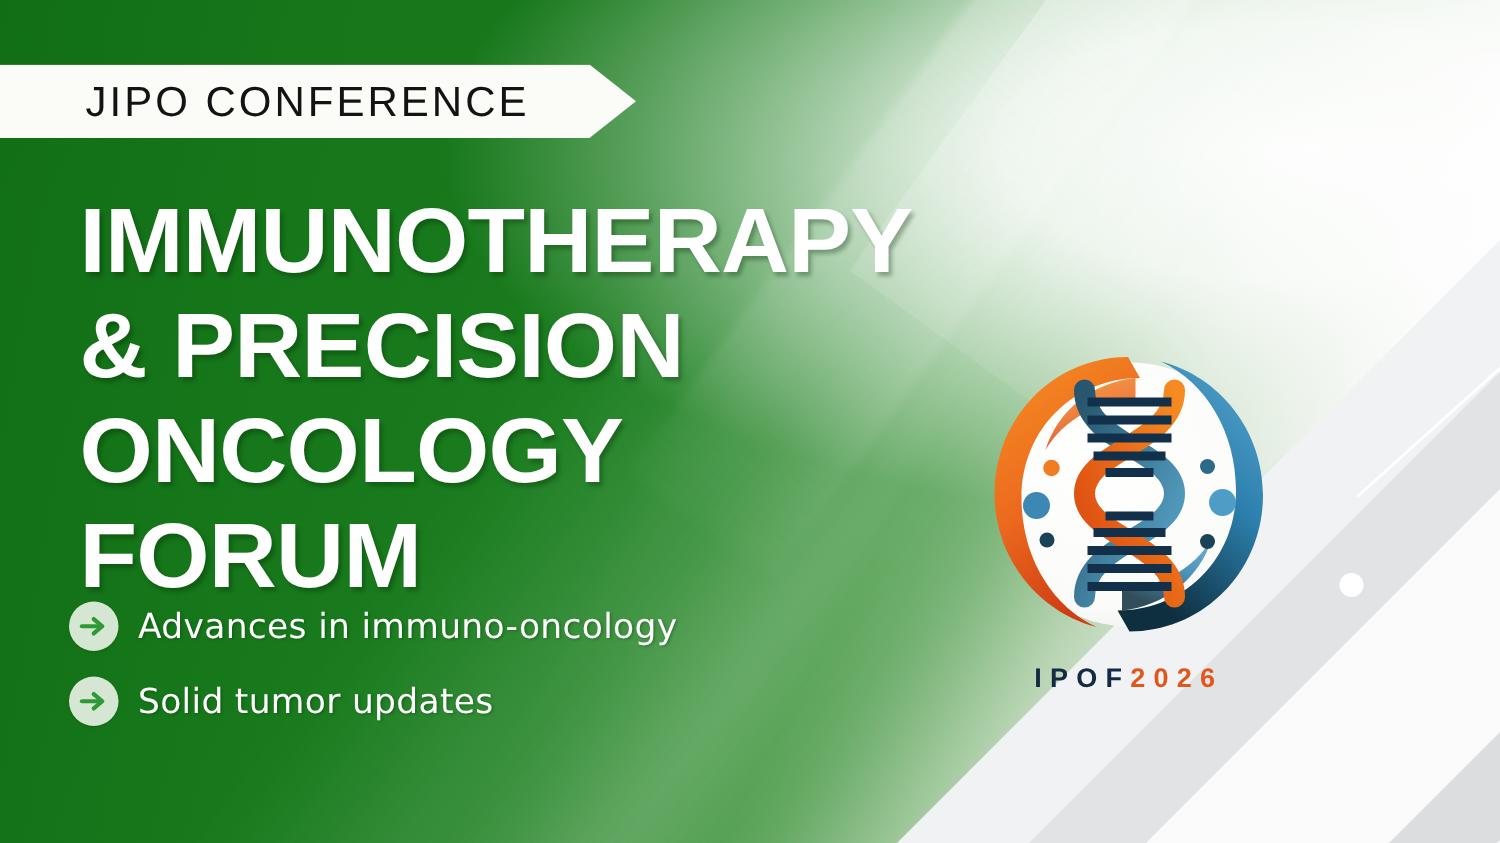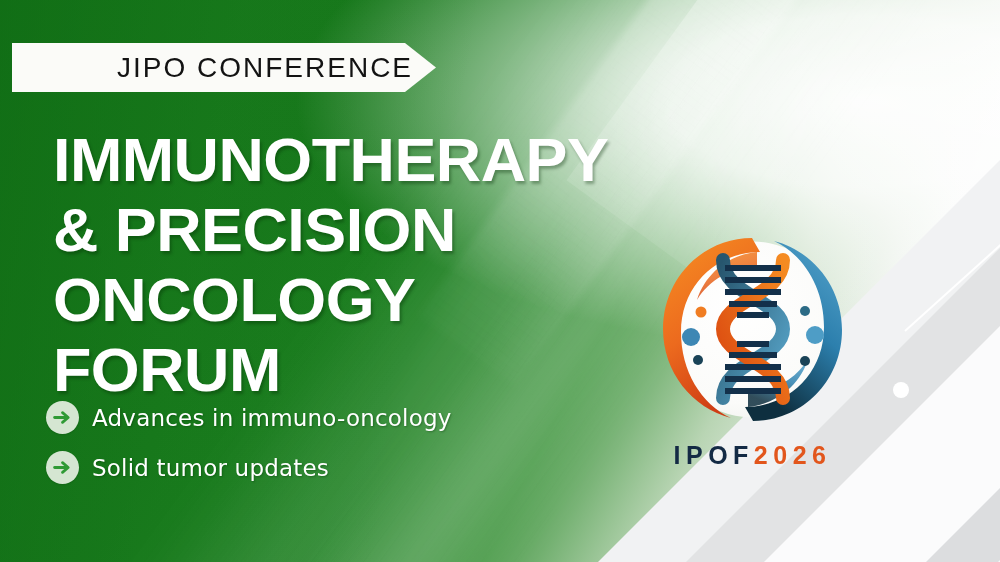--- a/index.html
+++ b/index.html
@@ -87,25 +87,25 @@
     position:absolute;
     left:893px; top:382px;
     width:16px; height:16px;
     border-radius:50%;
     background:#ffffff;
   }
 
   
   .banner {
     position:absolute;
-    left:12px; top:43px;
+    left:0; top:43px;
     width:424px; height:49px;
     background:#fbfbf8;
     clip-path:polygon(0 0, 393px 0, 424px 50%, 393px 100%, 0 100%);
-    display:flex; align-items:center;padding-left:48px;
+    display:flex; align-items:center;
   }
   .banner-text {
     margin-left:57px;
     font-family:"Liberation Sans", sans-serif;
     font-size:28px;
     font-weight:400;
     letter-spacing:2.0px;
     color:#131313;
     white-space:nowrap;
     line-height:1;
@@ -167,21 +167,21 @@
     width:215px; height:215px;
   }
   .logo-wrap svg { display:block; }
 
   .logo-text {
     position:absolute;
     left:645px; top:443px;
     width:215px;
     text-align:center;
     font-family:"Liberation Sans", sans-serif;
-    font-size:25px;
+    font-size:18px;
     font-weight:700;
     letter-spacing:5.5px;
     white-space:nowrap;
     line-height:1;
   }
   .logo-text .lt-dark { color:#132a44; }
   .logo-text .lt-orange { color:#e2561c; }
 </style>
 </head>
 <body>

